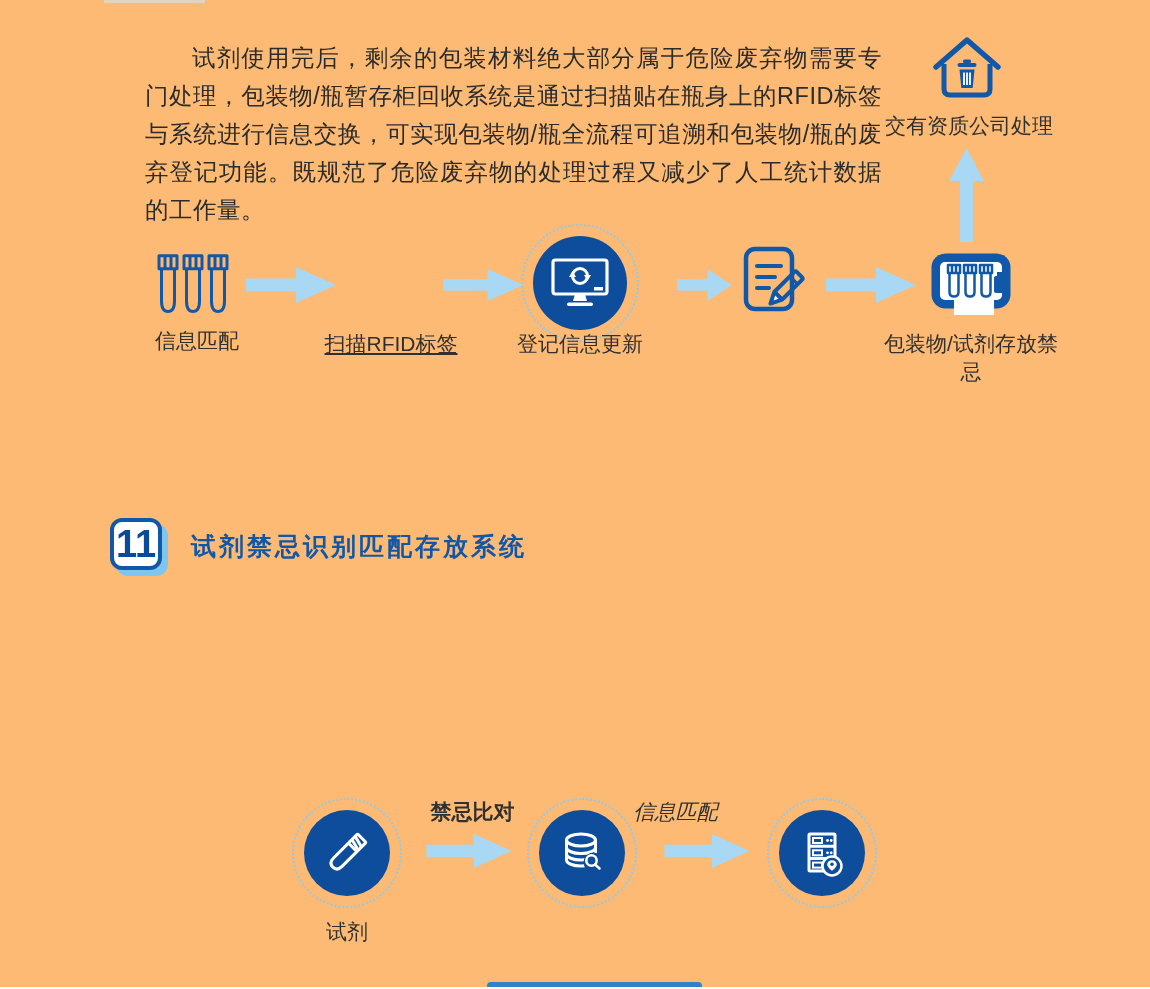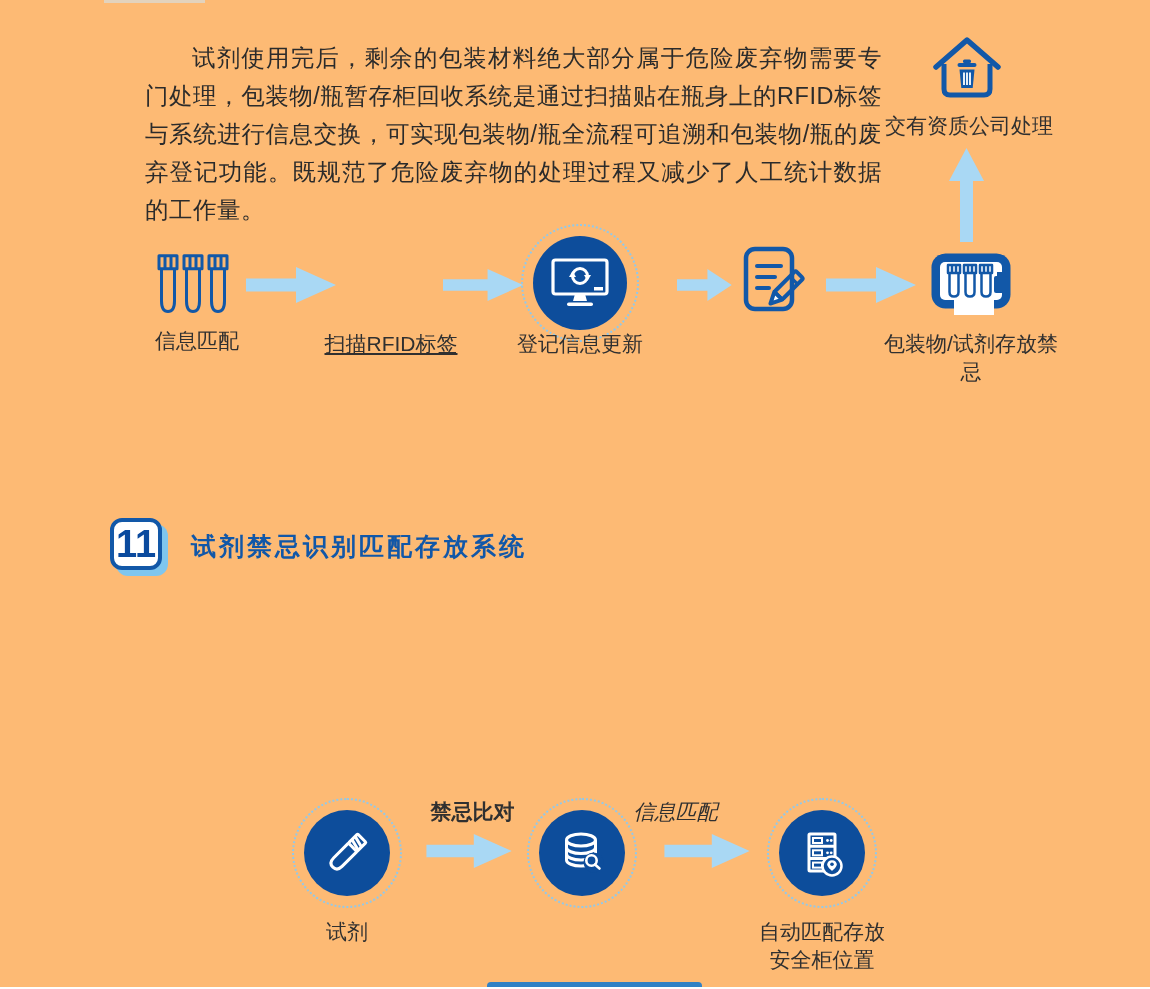--- a/index.html
+++ b/index.html
@@ -242,17 +242,15 @@
         <circle cx="31.5" cy="25.8" r="1.4"></circle>
           <circle cx="35.2" cy="25.8" r="1.4"></circle>
         <circle cx="31.5" cy="38.1" r="1.4"></circle>
           <circle cx="35.2" cy="38.1" r="1.4"></circle>
       </g>
       <circle cx="36" cy="39" r="9.5" fill="var(--fill-blue)" stroke="#fff" stroke-width="2.5"></circle>
       <path class="f-white" d="M36,33.2 C33,33.2 31.2,35.3 31.2,37.4 C31.2,40 36,43.8 36,43.8 C36,43.8 40.8,40 40.8,37.4 C40.8,35.3 39,33.2 36,33.2 Z"></path>
       <circle cx="36" cy="37.3" r="1.8" fill="var(--fill-blue)"></circle>
     </svg>
   </div>
-  <div class="flow-label" style="left:747px;top:918px;width:150px;">自动匹配存放
-安全柜位置</div>
 
   <div class="bottom-bar"></div>
 </div>
 
 </body></html>

